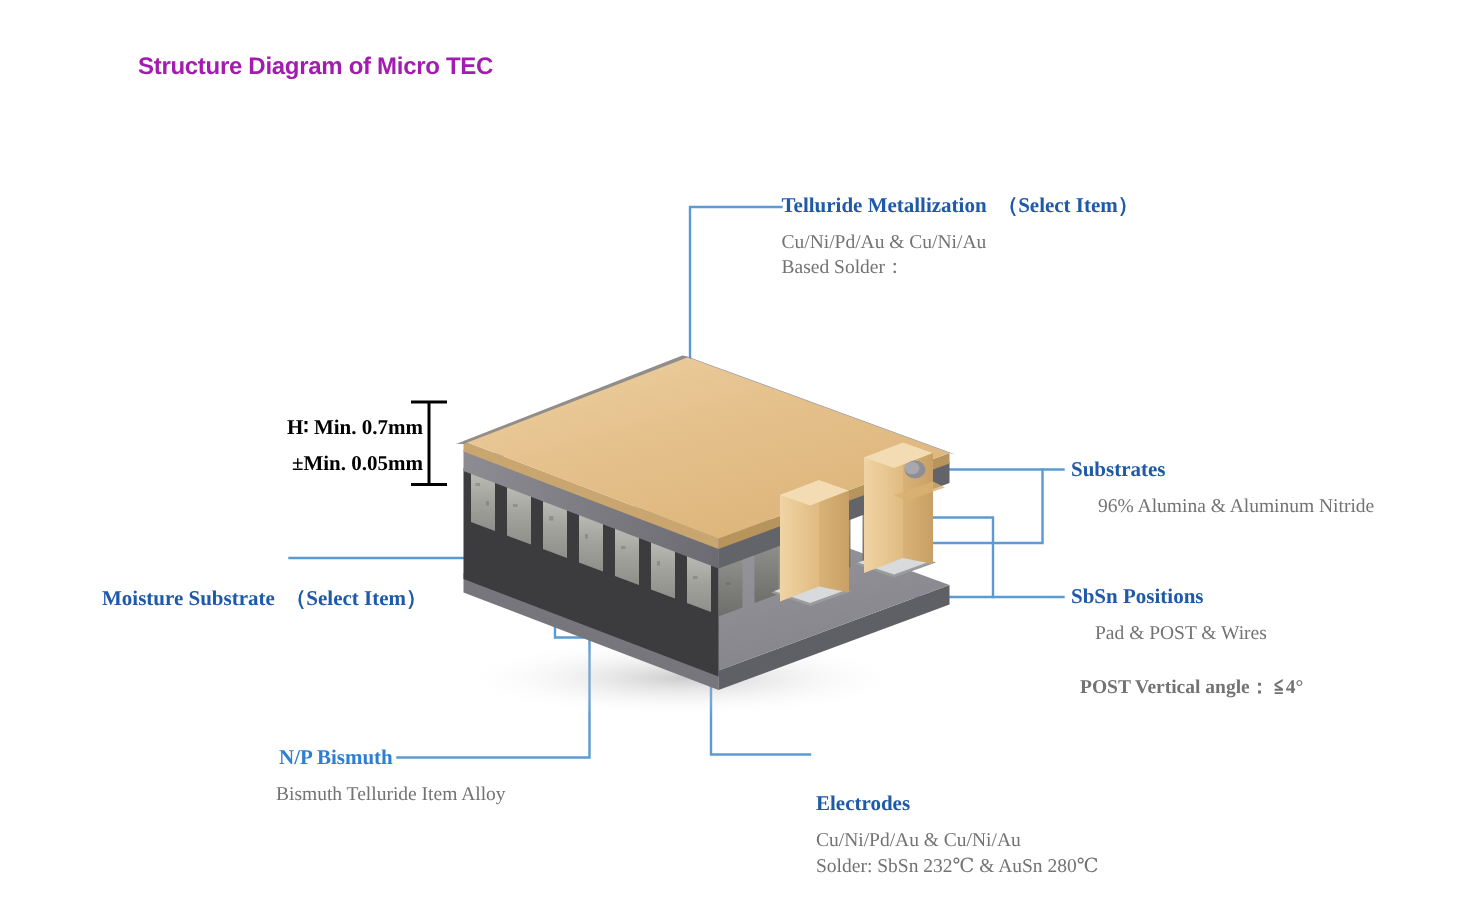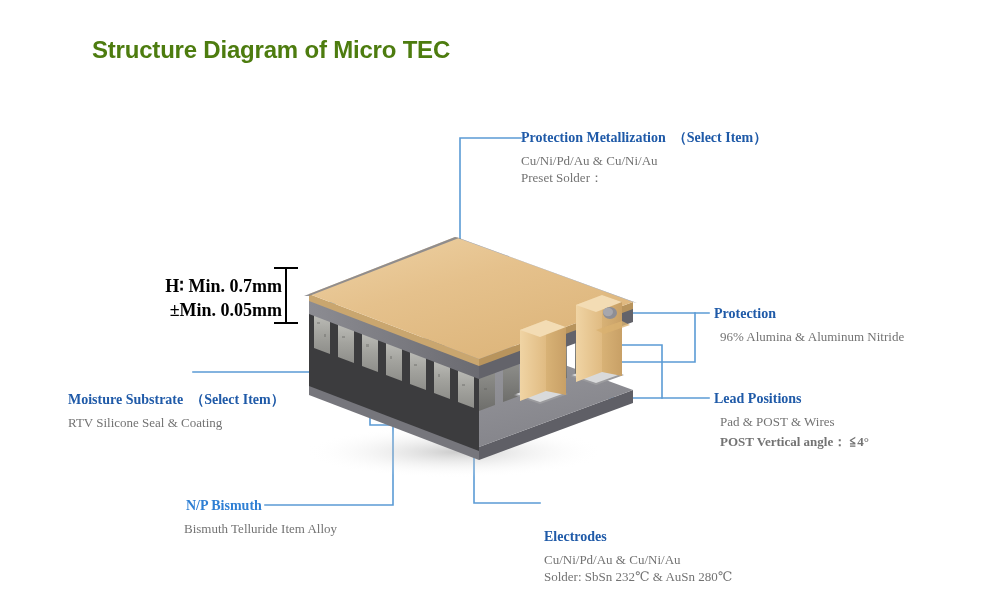--- a/index.html
+++ b/index.html
@@ -13,23 +13,23 @@
     position: relative;
     overflow: hidden;
     font-family: "Liberation Serif", "DejaVu Serif", serif;
   }
 
   #page-title {
     position: absolute;
     left: 92px;
     top: 36px;
     font-family: "Liberation Sans", "DejaVu Sans", sans-serif;
-    font-size: 24px;
+    font-size: 16px;
     font-weight: bold;
-    color: #4d7c0f;
+    color: #a21caf;
     letter-spacing: -0.2px;
     white-space: nowrap;
   }
 
   
   .anno { position: absolute; white-space: nowrap; }
   .anno-head {
     font-family: "Liberation Serif", "DejaVu Serif", serif;
     font-size: 14px;
     font-weight: bold;
@@ -38,33 +38,33 @@
   }
   .anno-head .sel { margin-left: 7px; }
   .anno-body {
     font-family: "Liberation Serif", "DejaVu Serif", serif;
     font-size: 13px;
     color: #737373;
     line-height: 17px;
     margin-top: 5px;
   }
   .anno-body .ln { display: block; }
-  .anno-body .ln.bold { font-weight: bold; margin-top: 3px; }
+  .anno-body .ln.bold { font-weight: bold; margin-top: 19px; }
 
   .anno-head.light { color: #2e7fd4; }
 
   
   #dim-text {
     position: absolute;
     left: 152px;
     top: 274px;
     width: 130px;
     text-align: right;
     font-family: "Liberation Serif", "DejaVu Serif", serif;
-    font-size: 18px;
+    font-size: 14px;
     font-weight: bold;
     color: #000;
     line-height: 24px;
   }
   #dim-text .ln { display: block; white-space: nowrap; }
 
   
   svg.layer {
     position: absolute;
     left: 0; top: 0;
@@ -258,53 +258,50 @@
   </g>
 </svg>
 
 <div id="dim-text">
   <span class="ln">H∶  Min. 0.7mm</span>
   <span class="ln">±Min. 0.05mm</span>
 </div>
 
 <div class="anno" style="left:521px; top:129px;">
   <div class="anno-head">
-    <span>Protection Metallization</span><span class="sel">（Select Item）</span>
+    <span>Telluride Metallization</span><span class="sel">（Select Item）</span>
   </div>
   <div class="anno-body">
     <span class="ln">Cu/Ni/Pd/Au &amp; Cu/Ni/Au</span>
-    <span class="ln">Preset Solder：</span>
+    <span class="ln">Based Solder：</span>
   </div>
 </div>
 
 <div class="anno" style="left:714px; top:305px;">
   <div class="anno-head">
-    <span>Protection</span>
-  </div>
-  <div class="anno-body">
-    <span class="ln" style="margin-left:6px;">96% Alumina &amp; Aluminum Nitride</span>
+    <span>Substrates</span>
+  </div>
+  <div class="anno-body">
+    <span class="ln" style="margin-left:18px;">96% Alumina &amp; Aluminum Nitride</span>
   </div>
 </div>
 
 <div class="anno" style="left:714px; top:390px;">
   <div class="anno-head">
-    <span>Lead Positions</span>
-  </div>
-  <div class="anno-body">
-    <span class="ln" style="margin-left:6px;">Pad &amp; POST &amp; Wires</span>
+    <span>SbSn Positions</span>
+  </div>
+  <div class="anno-body">
+    <span class="ln" style="margin-left:16px;">Pad &amp; POST &amp; Wires</span>
     <span class="ln bold" style="margin-left:6px;">POST  Vertical angle： ≦4°</span>
   </div>
 </div>
 
 <div class="anno" style="left:68px; top:391px;">
   <div class="anno-head">
     <span>Moisture Substrate</span><span class="sel">（Select Item）</span>
-  </div>
-  <div class="anno-body">
-    <span class="ln">RTV Silicone Seal &amp;  Coating</span>
   </div>
 </div>
 
 <div class="anno" style="left:186px; top:497px;">
   <div class="anno-head light">
     <span>N/P Bismuth</span>
   </div>
   <div class="anno-body">
     <span class="ln" style="margin-left:-2px;">Bismuth Telluride Item Alloy</span>
   </div>

